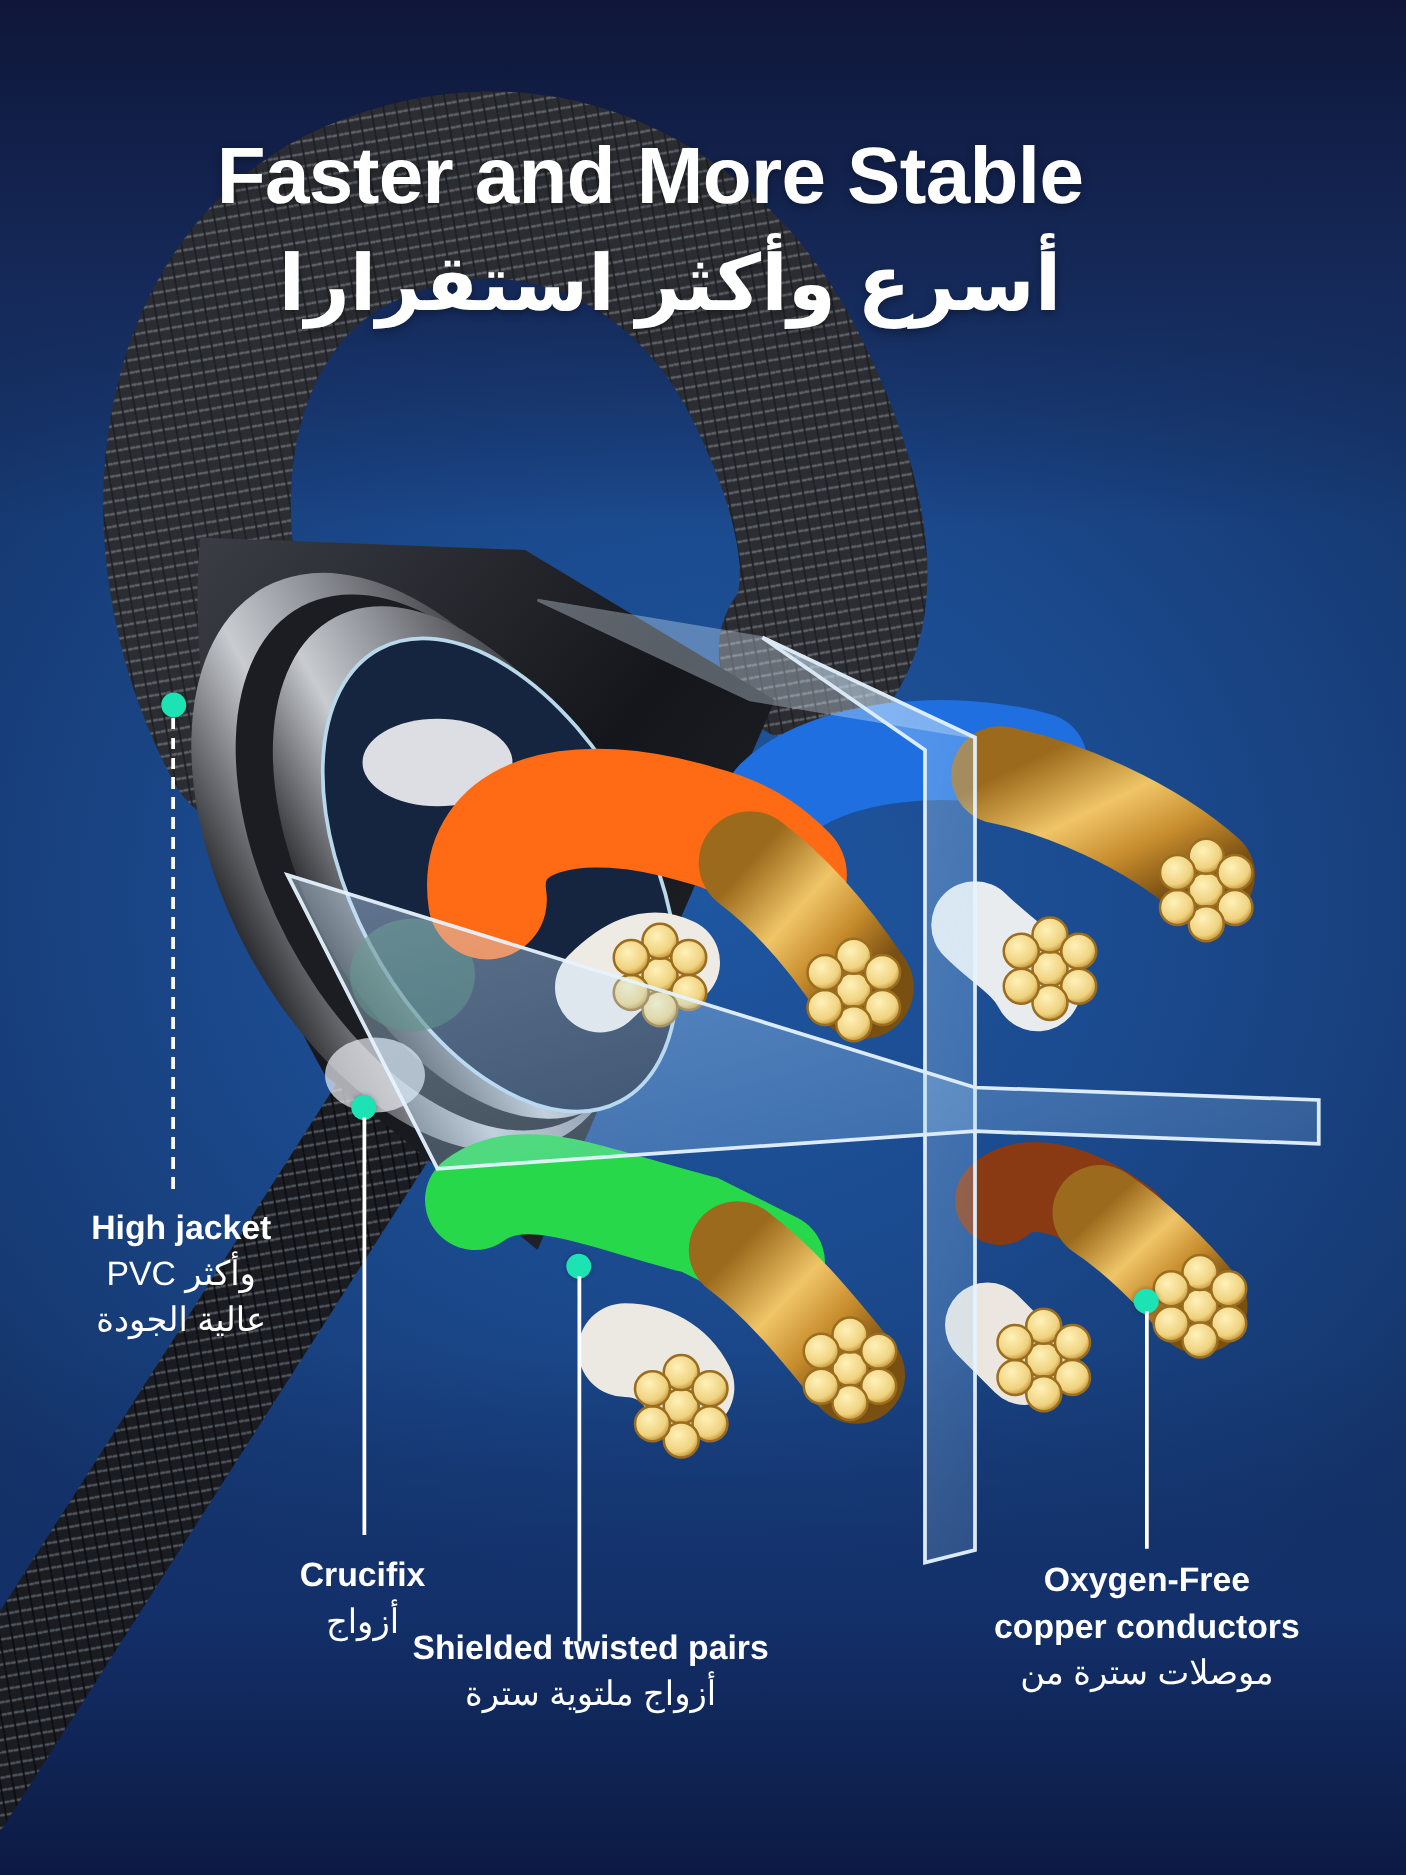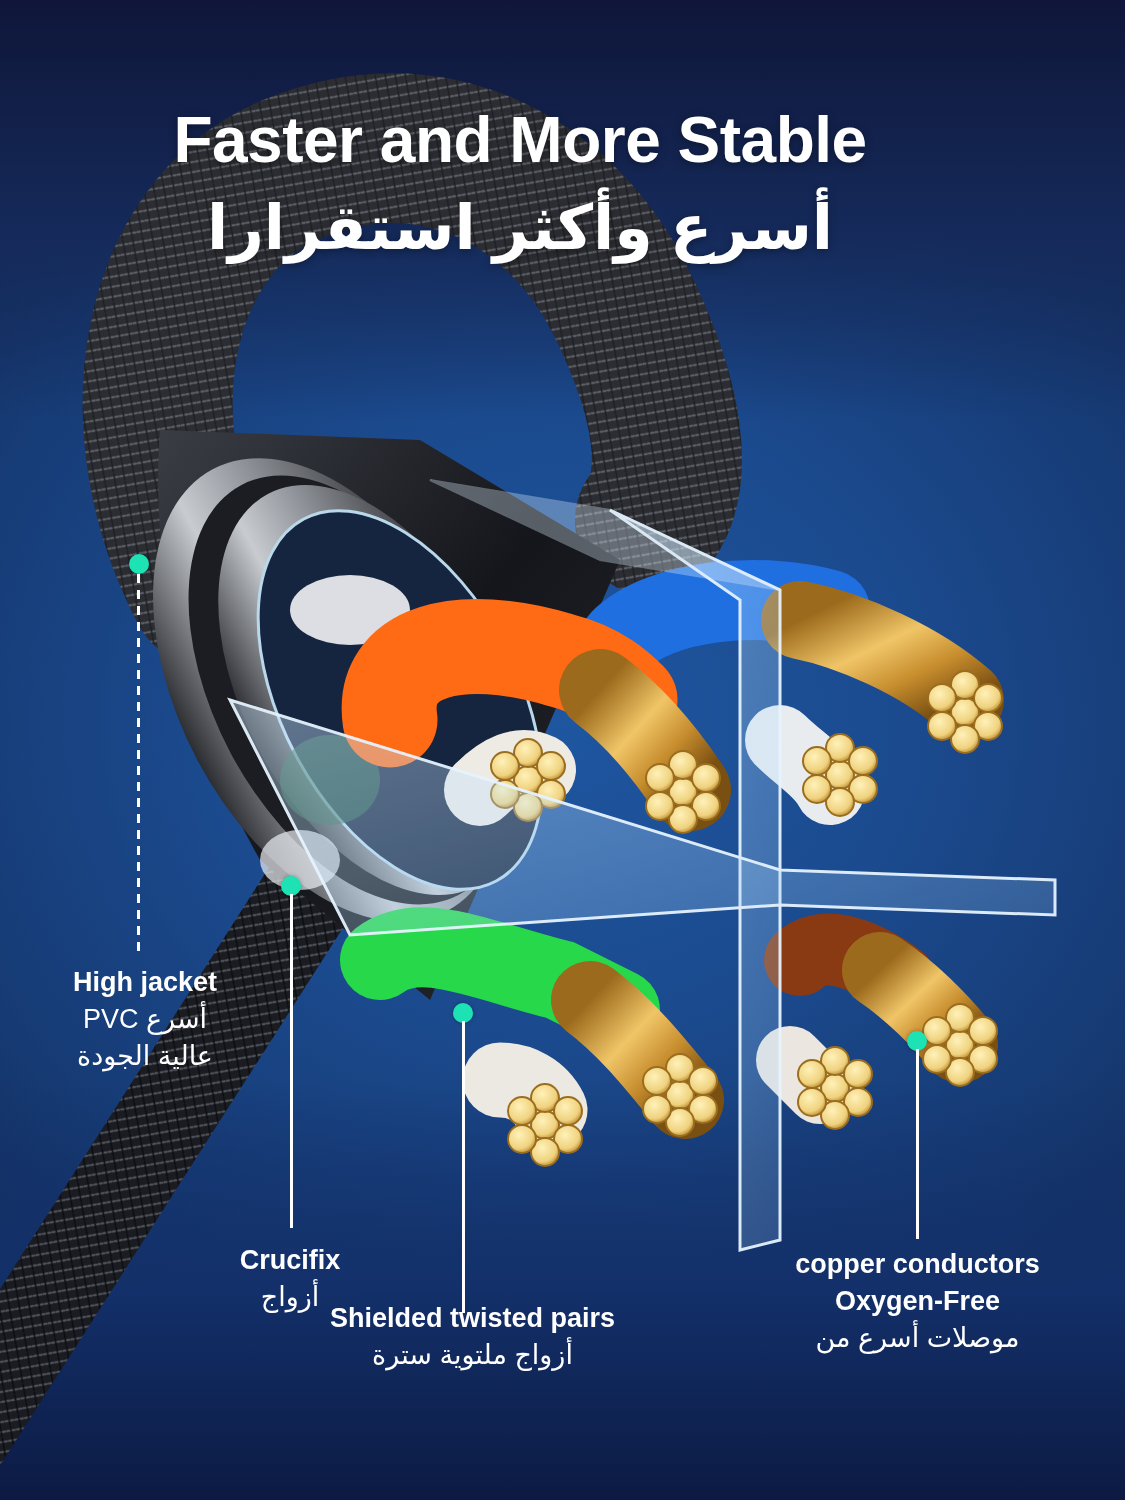--- a/index.html
+++ b/index.html
@@ -17,21 +17,21 @@
     position: absolute; left: 0; bottom: 0; width: 1125px; height: 420px;
     background: linear-gradient(0deg, #0c1a43 0%, #13306a 50%, rgba(24,70,140,0) 100%);
   }
   svg.illustration { position: absolute; left: 0; top: 0; }
   .headline {
     position: absolute; left: 0; width: 1040px; text-align: center;
     font-weight: 700; color: #fff; letter-spacing: -0.5px;
     text-shadow: 0 2px 8px rgba(0,0,0,0.35);
   }
   .headline.en { top: 102px; font-size: 64px; line-height: 76px; }
-  .headline.ar { top: 188px; font-size: 62px; line-height: 80px; direction: rtl; }
+  .headline.ar { top: 188px; font-size: 62px; line-height: 80px; direction: rtl; padding-left: 16px; }
   .label { position: absolute; text-align: center; color: #fff; }
   .label .en { font-weight: 700; font-size: 27px; line-height: 37px; }
   .label .ar { font-weight: 400; font-size: 27px; line-height: 37px; direction: rtl; }
   .dot {
     position: absolute; width: 20px; height: 20px; border-radius: 50%;
     background: #1de2b4; box-shadow: 0 0 4px rgba(0,0,0,0.3);
   }
   .vline { position: absolute; width: 3px; background: #ffffff; }
   .vline.dashed {
     background: repeating-linear-gradient(180deg, #fff 0 9px, transparent 9px 16px);
@@ -157,37 +157,37 @@
   </g>
 </svg>
 
 <div class="headline en">Faster and More Stable</div>
 <div class="headline ar">أسرع وأكثر استقرارا</div>
 
 <div class="dot" style="left:129px; top:554px;"></div>
 <div class="vline dashed" style="left:137px; top:574px; height:382px;"></div>
 <div class="label" style="left:40px; top:964px; width:210px;">
   <div class="en">High jacket</div>
-  <div class="ar">أسرع PVC</div>
+  <div class="ar">وأكثر PVC</div>
   <div class="ar">عالية الجودة</div>
 </div>
 
 <div class="dot" style="left:281px; top:876px;"></div>
 <div class="vline" style="left:290px; top:894px; height:334px;"></div>
 <div class="label" style="left:215px; top:1242px; width:150px;">
   <div class="en">Crucifix</div>
   <div class="ar">أزواج</div>
 </div>
 
 <div class="dot" style="left:453px; top:1003px;"></div>
 <div class="vline" style="left:462px; top:1021px; height:292px;"></div>
 <div class="label" style="left:300px; top:1300px; width:345px;">
   <div class="en">Shielded twisted pairs</div>
   <div class="ar">أزواج ملتوية سترة</div>
 </div>
 
 <div class="dot" style="left:907px; top:1031px;"></div>
 <div class="vline" style="left:916px; top:1049px; height:190px;"></div>
 <div class="label" style="left:775px; top:1246px; width:285px;">
+  <div class="en">Oxygen-Free</div>
   <div class="en">copper conductors</div>
-  <div class="en">Oxygen-Free</div>
-  <div class="ar">موصلات أسرع من</div>
+  <div class="ar">موصلات سترة من</div>
 </div>
 
 </body></html>

